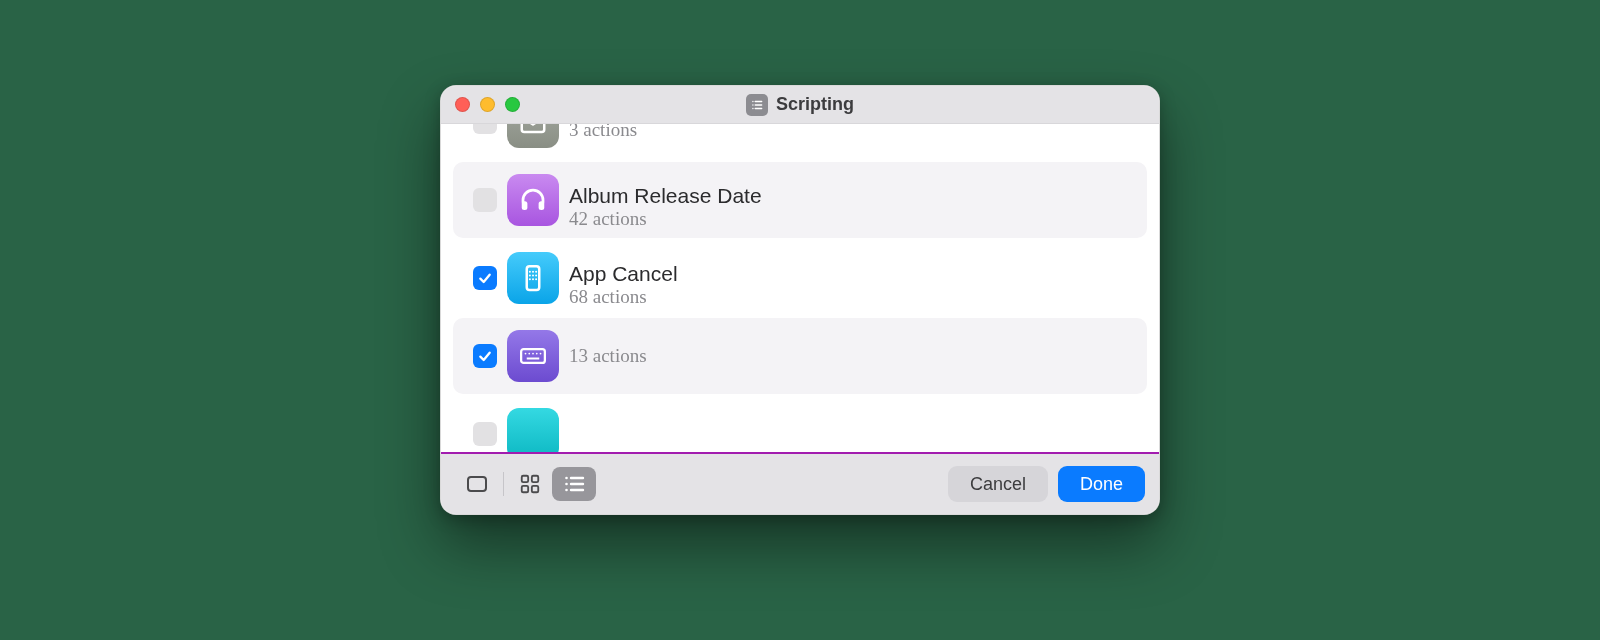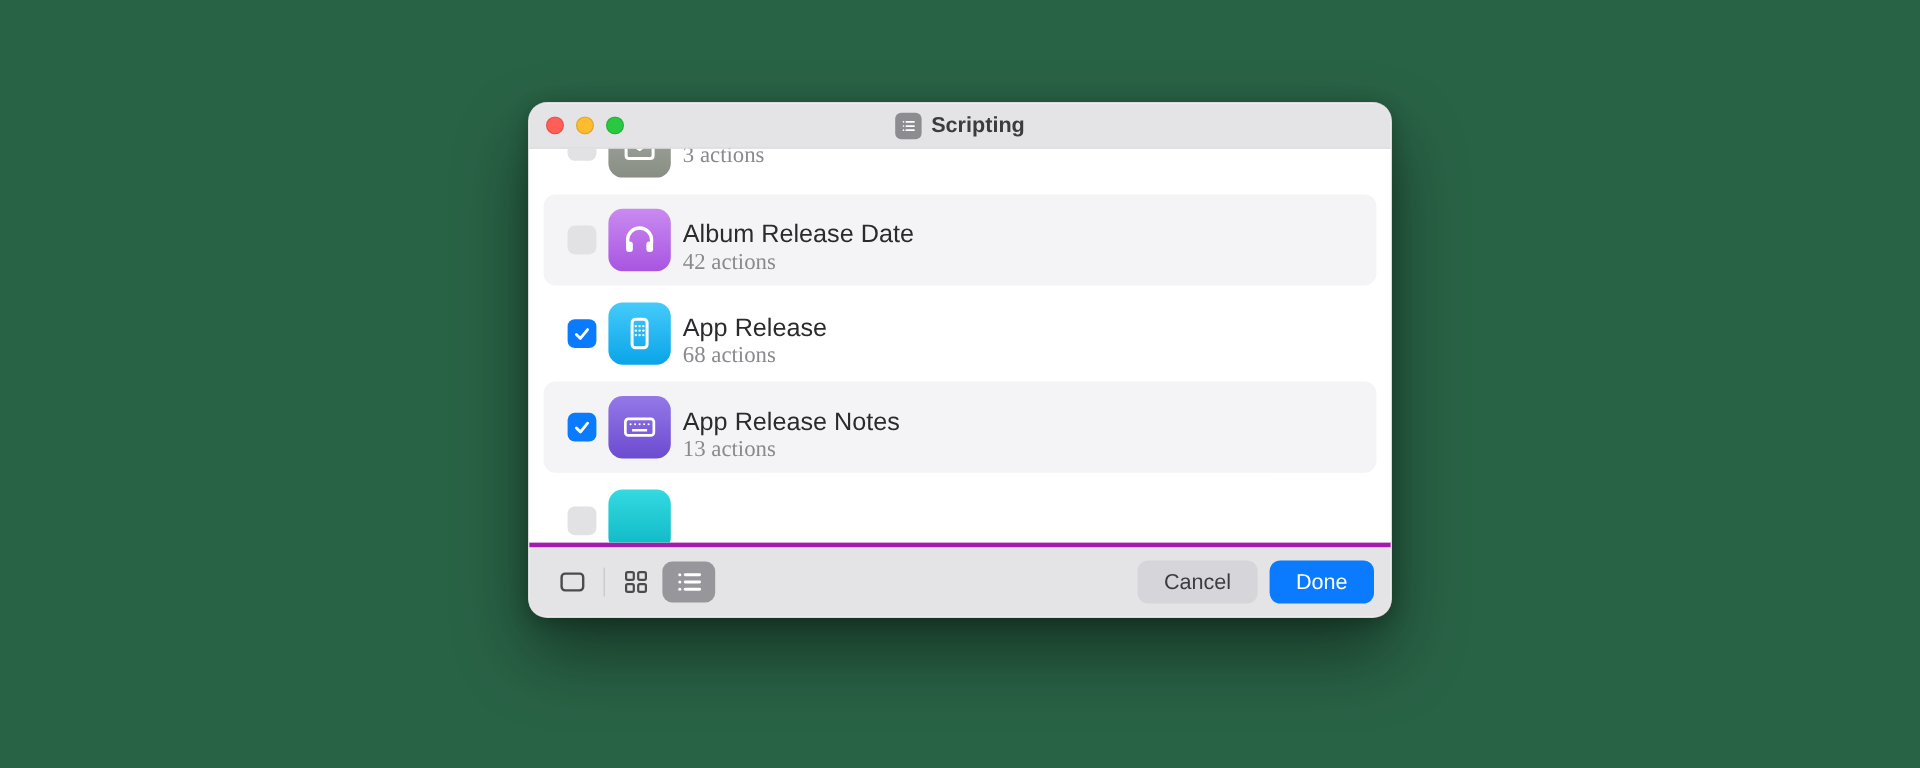--- a/index.html
+++ b/index.html
@@ -122,21 +122,21 @@
     font-size: 19px;
     color: #8a8a8e;
     line-height: 1.1;
     font-family: Liberation Serif, serif;
   }
 
   
   .footer {
     height: 62px;
     background: #e4e3e6;
-    border-top: 4px solid #a21caf;
+    border-top: 2px solid #a21caf;
     display: flex;
     align-items: center;
     padding: 0 14px;
     gap: 10px;
     flex-shrink: 0;
   }
   .view-group {
     display: flex;
     align-items: center;
     gap: 0;
@@ -252,21 +252,21 @@
             <circle cx="14.5" cy="7" r="0.8" fill="white" stroke="none"></circle>
             <circle cx="9.5" cy="10" r="0.8" fill="white" stroke="none"></circle>
             <circle cx="12" cy="10" r="0.8" fill="white" stroke="none"></circle>
             <circle cx="14.5" cy="10" r="0.8" fill="white" stroke="none"></circle>
             <circle cx="9.5" cy="13" r="0.8" fill="white" stroke="none"></circle>
             <circle cx="12" cy="13" r="0.8" fill="white" stroke="none"></circle>
             <circle cx="14.5" cy="13" r="0.8" fill="white" stroke="none"></circle>
           </svg>
         </span>
         <div class="labels">
-          <span class="title">App Release</span>
+          <span class="title">App Cancel</span>
           <span class="sub">68 actions</span>
         </div>
       </div>
 
       <div class="row alt">
         <span class="cb on">
           <svg viewBox="0 0 24 24" fill="none" stroke="white" stroke-width="3.5" stroke-linecap="round" stroke-linejoin="round">
             <polyline points="5 13 10 18 19 7"></polyline>
           </svg>
         </span>
@@ -275,21 +275,20 @@
             <rect x="2.5" y="6.5" width="19" height="11" rx="2"></rect>
             <circle cx="6" cy="10" r="0.7" fill="white" stroke="none"></circle>
             <circle cx="9" cy="10" r="0.7" fill="white" stroke="none"></circle>
             <circle cx="12" cy="10" r="0.7" fill="white" stroke="none"></circle>
             <circle cx="15" cy="10" r="0.7" fill="white" stroke="none"></circle>
             <circle cx="18" cy="10" r="0.7" fill="white" stroke="none"></circle>
             <line x1="7" y1="14" x2="17" y2="14" stroke-width="1.6"></line>
           </svg>
         </span>
         <div class="labels">
-          <span class="title">App Release Notes</span>
           <span class="sub">13 actions</span>
         </div>
       </div>
 
       <div class="row">
         <span class="cb off"></span>
         <span class="app-icon" style="background:linear-gradient(180deg,#34d9e2,#0cb7c2);"></span>
         <div class="labels">
           <span class="title"></span>
           <span class="sub"></span>

